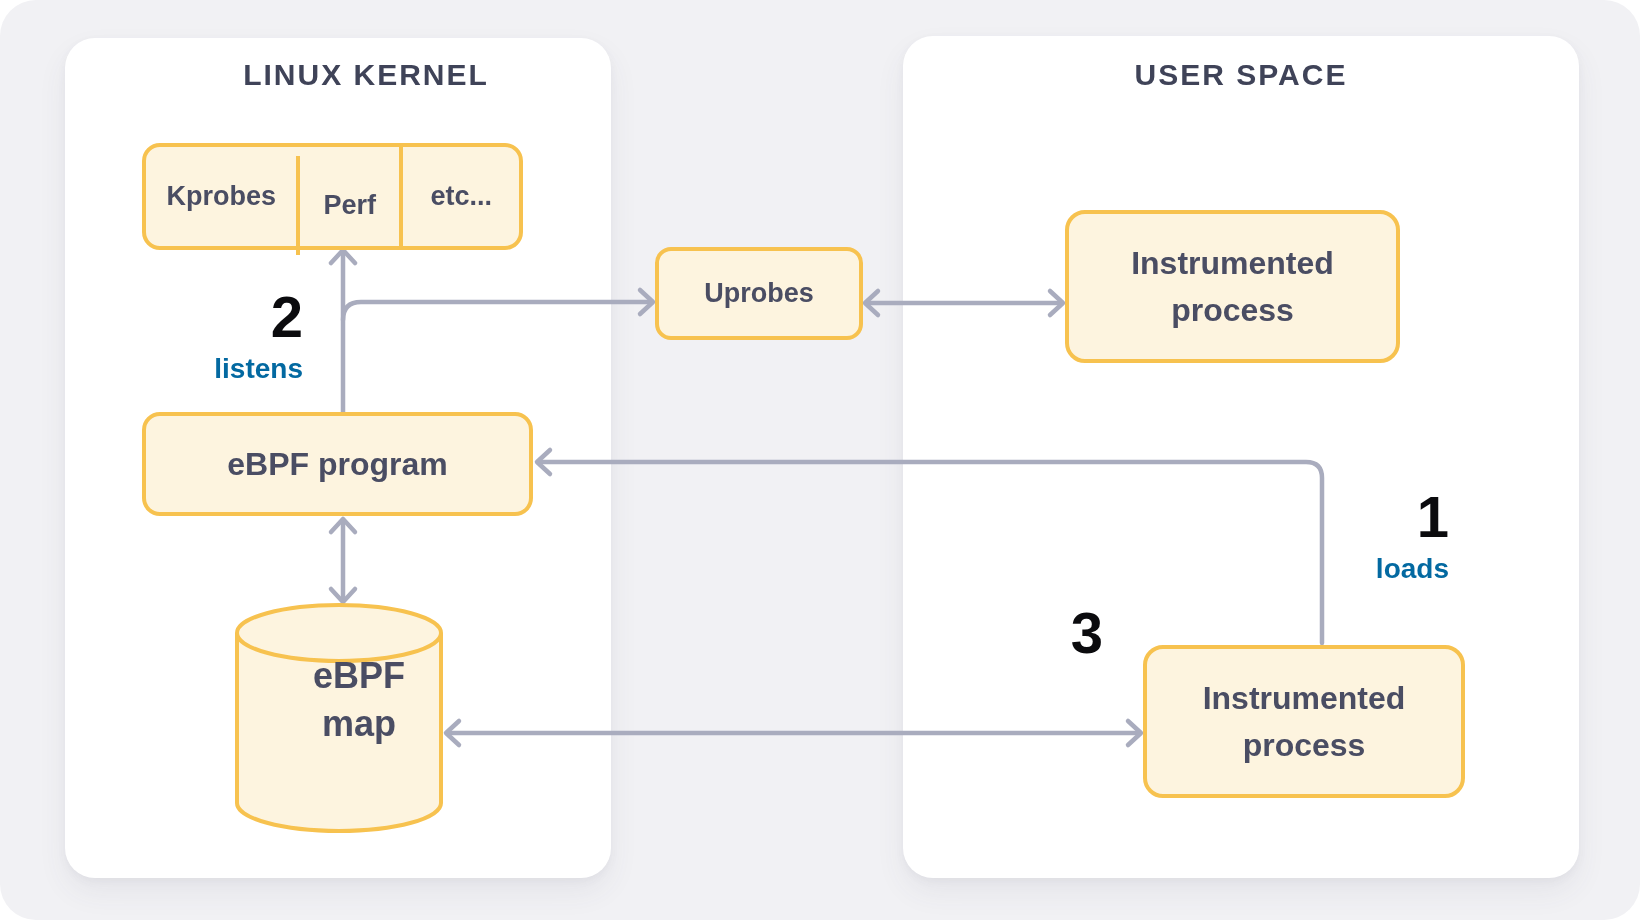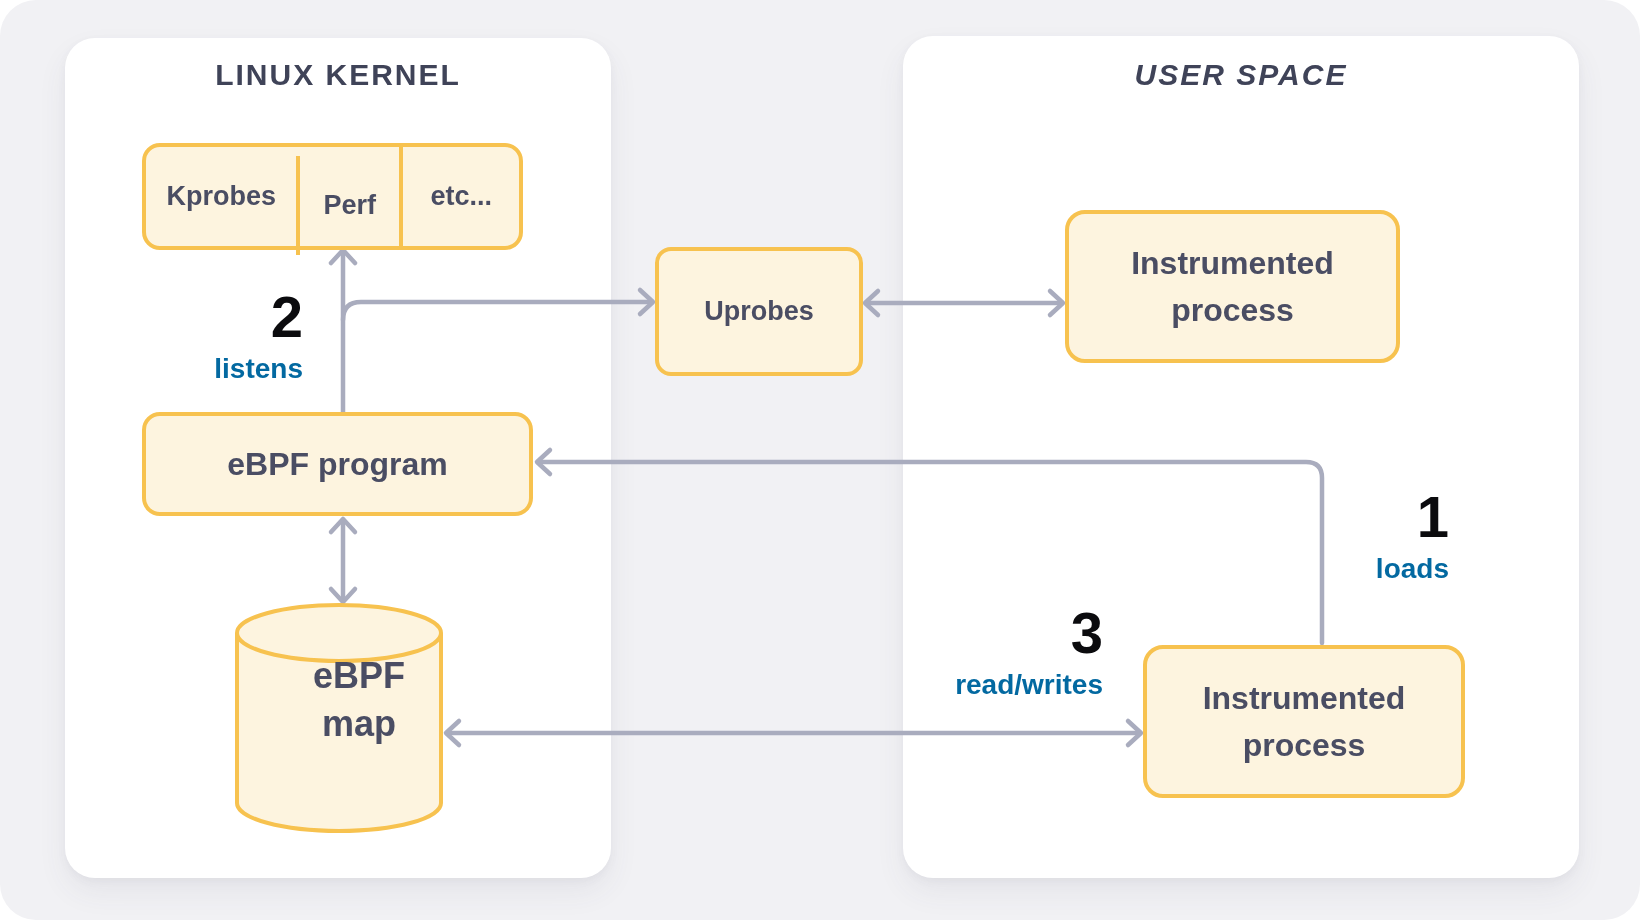--- a/index.html
+++ b/index.html
@@ -13,35 +13,35 @@
   }
   html,body{margin:0;padding:0;background:#FFFFFF;}
   .stage{position:relative;width:1640px;height:920px;font-family:"Liberation Sans","DejaVu Sans",sans-serif;overflow:hidden;}
   .canvas{position:absolute;inset:0;background:var(--canvas-bg);border-radius:36px;}
   .panel{position:absolute;background:#FFFFFF;border-radius:30px;
          box-shadow:0 14px 30px rgba(70,72,100,0.07),0 3px 8px rgba(70,72,100,0.05);}
   .panel.kernel{left:65px;top:38px;width:546px;height:840px;}
   .panel.user{left:903px;top:36px;width:676px;height:842px;}
   .panel-title{position:absolute;text-align:center;font-size:30px;font-weight:800;
                letter-spacing:2px;color:var(--title-color);}
-  .panel-title.kernel{left:65px;top:58px;width:546px;}
-  .panel-title.user{left:903px;top:58px;width:676px;font-style:italic;}
+  .panel-title.kernel{left:65px;top:58px;width:546px;padding-left:28px;}
+  .panel-title.user{left:903px;top:58px;width:676px;}
   .arrows{position:absolute;left:0;top:0;width:1640px;height:920px;}
   .node{position:absolute;background:var(--fill-cream);border:4px solid var(--border-yellow);
         border-radius:18px;display:flex;align-items:center;justify-content:center;
         color:var(--node-text);font-weight:700;box-sizing:border-box;text-align:center;}
   .probes{left:142px;top:143px;width:381px;height:107px;padding:0;border-radius:18px;}
   .probes .cell{display:flex;align-items:center;justify-content:center;height:100%;
                 font-size:27px;font-weight:700;color:var(--node-text);}
   .probes .cell + .cell{border-left:4px solid var(--border-yellow);}
   .cell.kprobes{flex:152 0 0;border-radius:26px;}
   .cell.perf{flex:100 0 0;margin-top:18px;}
   .cell.etc{flex:117 0 0;}
   .program{left:142px;top:412px;width:391px;height:104px;font-size:32px;}
-  .uprobes{left:655px;top:247px;width:208px;height:129px;font-size:27px;border-radius:16px;}
+  .uprobes{left:655px;top:247px;width:208px;height:93px;font-size:27px;border-radius:16px;}
   .instr-top{left:1065px;top:210px;width:335px;height:153px;font-size:32px;border-radius:20px;line-height:1.45;padding:0 30px;}
   .instr-bottom{left:1143px;top:645px;width:322px;height:153px;font-size:32px;border-radius:20px;line-height:1.45;padding:0 30px;}
   .cyl-svg{position:absolute;left:235px;top:601px;}
   .cyl-label{position:absolute;left:235px;top:652px;width:248px;text-align:center;
              color:var(--node-text);font-size:36px;font-weight:700;line-height:48px;}
   .annot{position:absolute;text-align:right;}
   .annot .num{font-size:58px;font-weight:800;color:var(--annot-num);line-height:1;}
   .annot .lbl{font-size:28px;font-weight:700;color:#0369a1;line-height:1;margin-top:9px;}
   .annot.listens{left:120px;top:288px;width:183px;}
   .annot.loads{left:1270px;top:488px;width:179px;}
@@ -121,15 +121,14 @@
   <div class="annot listens">
     <div class="num">2</div>
     <div class="lbl">listens</div>
   </div>
   <div class="annot loads">
     <div class="num">1</div>
     <div class="lbl">loads</div>
   </div>
   <div class="annot readwrites">
     <div class="num">3</div>
-    <div class="lbl">read/writes</div>
   </div>
 </div>
 
 </body></html>

